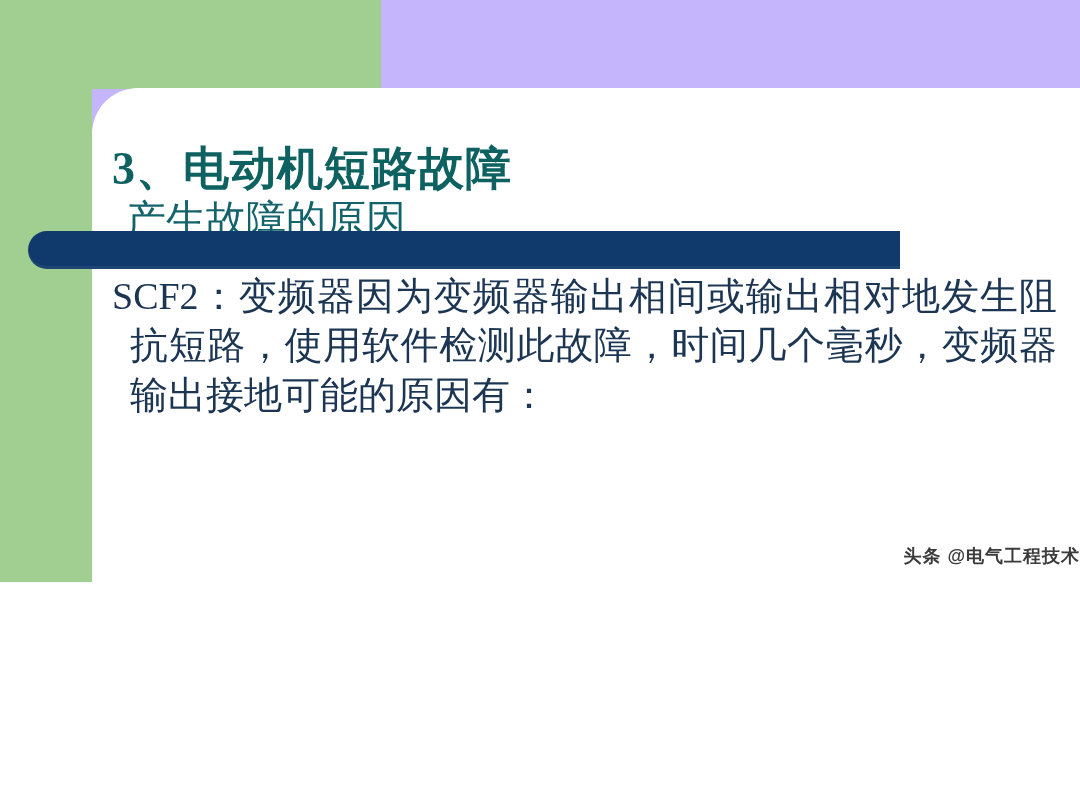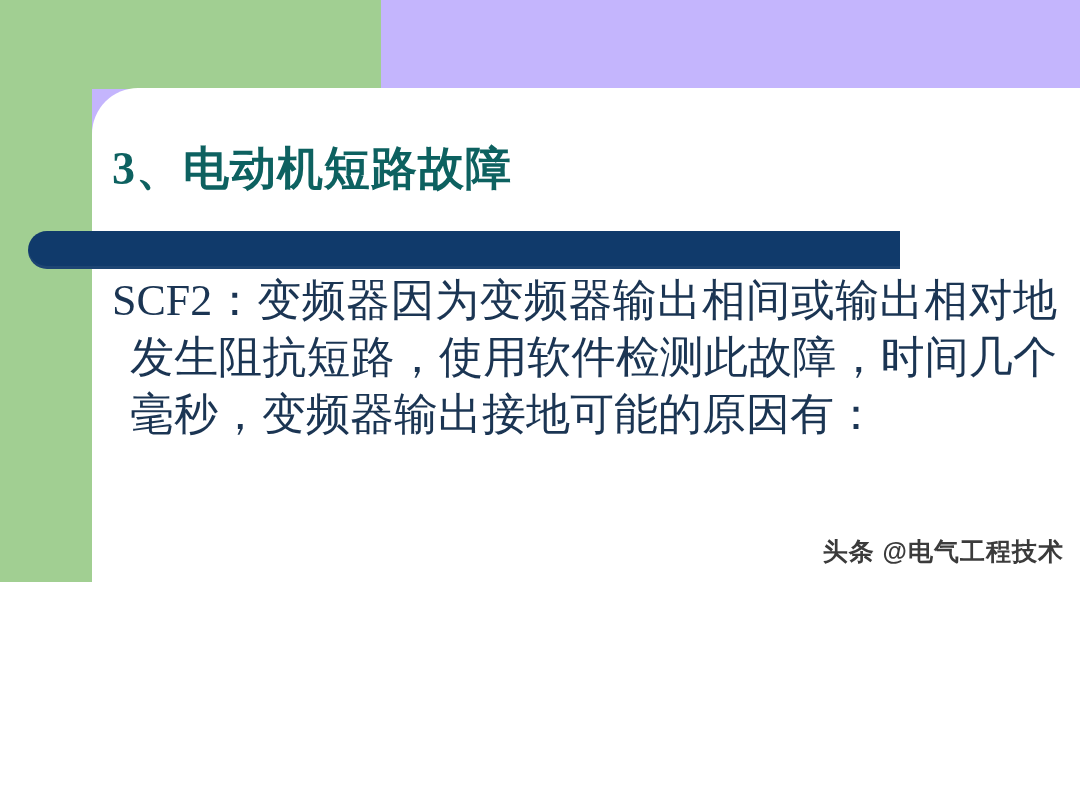--- a/index.html
+++ b/index.html
@@ -94,58 +94,59 @@
   
   .body-wrap {
     position: absolute;
     left: 112px;
     top: 272px;
     width: 945px;
   }
   .para {
     margin: 0 0 2px 0;
     font-family: "Liberation Serif", "DejaVu Serif", serif;
-    font-size: 44px;
+    font-size: 38px;
     line-height: 1.30;
     color: #1b3553;
     text-align: justify;
     text-justify: inter-ideograph;
     text-indent: 0;
     padding-left: 18px;
     text-indent: -18px;
   }
   .para.gap {
     margin-top: 14px;
   }
 
   
   .watermark {
     position: absolute;
-    right: 16px;
+    right: 0;
     bottom: 14px;
     font-family: "Liberation Sans", "DejaVu Sans", sans-serif;
-    font-size: 25px;
+    font-size: 18px;
     font-weight: 700;
     color: #2b2b2b;
     letter-spacing: 1px;
     opacity: 0.92;
     white-space: nowrap;
   }
 </style>
 </head>
 <body>
 
 <div id="slide">
 
   <div class="green-left-strip"></div>
   <div class="green-top-block"></div>
   <div class="white-card"></div>
 
   <div class="title-wrap">
     <h1 class="slide-title">3、电动机短路故障</h1>
+    <div class="slide-subtitle">产生故障的原因</div>
   </div>
 
   <div class="blue-bar"></div>
 
   <div class="body-wrap">
     <p class="para">SCF2：变频器因为变频器输出相间或输出相对地发生阻抗短路，使用软件检测此故障，时间几个毫秒，变频器输出接地可能的原因有：</p>
   </div>
 
   <div class="watermark">头条 @电气工程技术</div>
 

